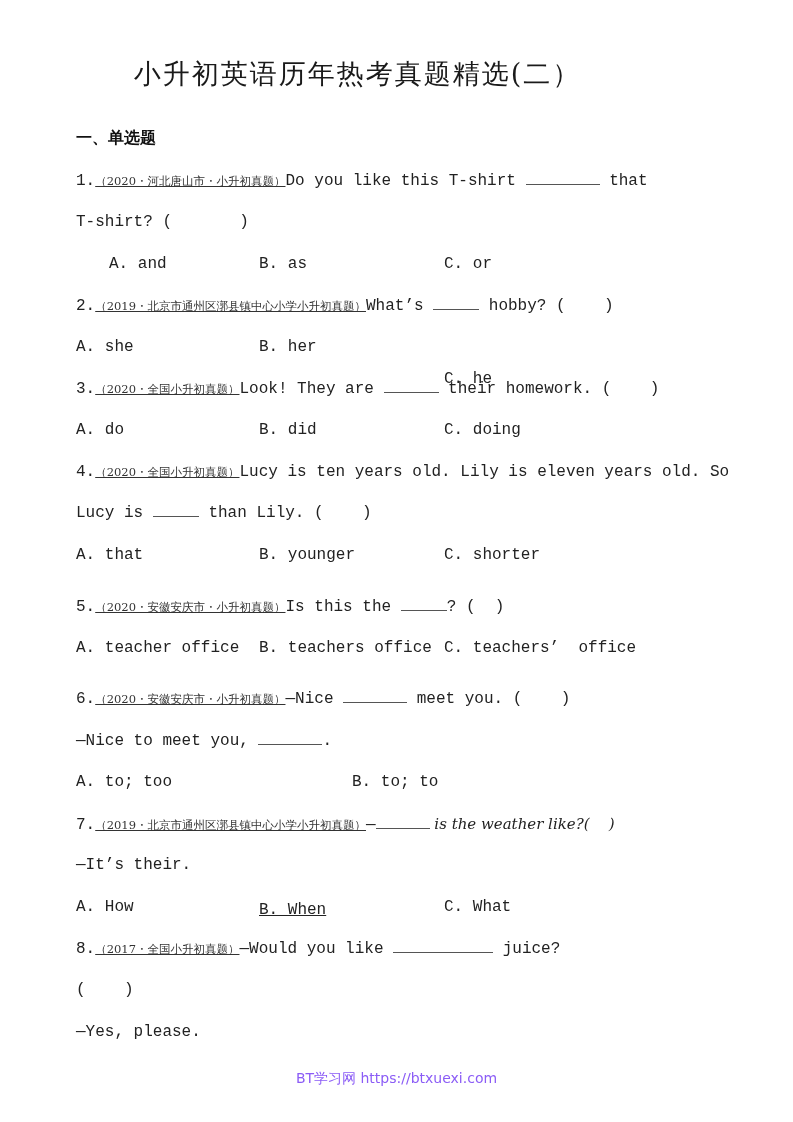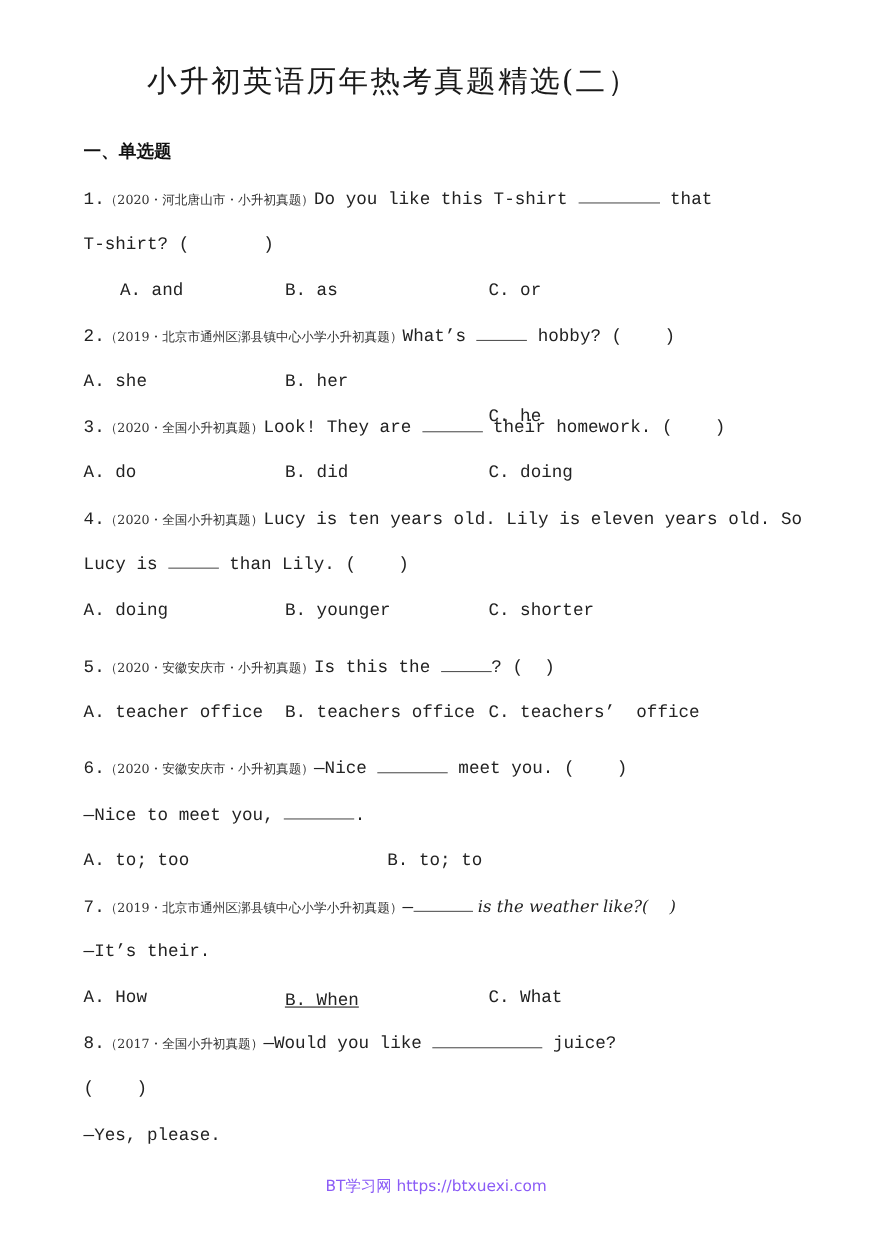--- a/index.html
+++ b/index.html
@@ -41,20 +41,21 @@
       left: 76px;
       font-size: 16px;
       line-height: 22px;
       white-space: pre;
       color: #222222;
     }
     .src {
       font-family: "DejaVu Serif", "Liberation Serif", serif;
       font-size: 11.5px;
       color: #333333;
+      text-decoration: underline;
     }
     .num {
       font-size: 16px;
     }
     .blank {
       display: inline-block;
       border-bottom: 1px solid #555555;
       height: 14px;
       vertical-align: baseline;
     }
@@ -93,21 +94,21 @@
 <div class="opt" style="left:259px; top:336px;">B. her</div>
 <div class="opt" style="left:444px; top:336px;margin-top:32px;">C. he</div>
 
 <div class="line" style="top:378px;"><span class="num">3.</span><span class="src">（2020・全国小升初真题）</span><span>Look! They are </span><span class="blank" style="width:55px;"></span><span> their homework. (    )</span></div>
 <div class="opt" style="left:76px; top:419px;">A. do</div>
 <div class="opt" style="left:259px; top:419px;">B. did</div>
 <div class="opt" style="left:444px; top:419px;">C. doing</div>
 
 <div class="line" style="top:461px;"><span class="num">4.</span><span class="src">（2020・全国小升初真题）</span><span>Lucy is ten years old. Lily is eleven years old. So</span></div>
 <div class="line" style="top:502px;"><span>Lucy is </span><span class="blank" style="width:46px;"></span><span> than Lily. (    )</span></div>
-<div class="opt" style="left:76px; top:544px;">A. doing</div>
+<div class="opt" style="left:76px; top:544px;">A. that</div>
 <div class="opt" style="left:259px; top:544px;">B. younger</div>
 <div class="opt" style="left:444px; top:544px;">C. shorter</div>
 
 <div class="line" style="top:596px;"><span class="num">5.</span><span class="src">（2020・安徽安庆市・小升初真题）</span><span>Is this the </span><span class="blank" style="width:46px;"></span><span>? (  )</span></div>
 <div class="opt" style="left:76px; top:637px;">A. teacher office</div>
 <div class="opt" style="left:259px; top:637px;">B. teachers office</div>
 <div class="opt" style="left:444px; top:637px;">C. teachers’  office</div>
 
 <div class="line" style="top:688px;"><span class="num">6.</span><span class="src">（2020・安徽安庆市・小升初真题）</span><span>—Nice </span><span class="blank" style="width:64px;"></span><span> meet you. (    )</span></div>
 <div class="line" style="top:730px;"><span>—Nice to meet you, </span><span class="blank" style="width:64px;"></span><span>.</span></div>

